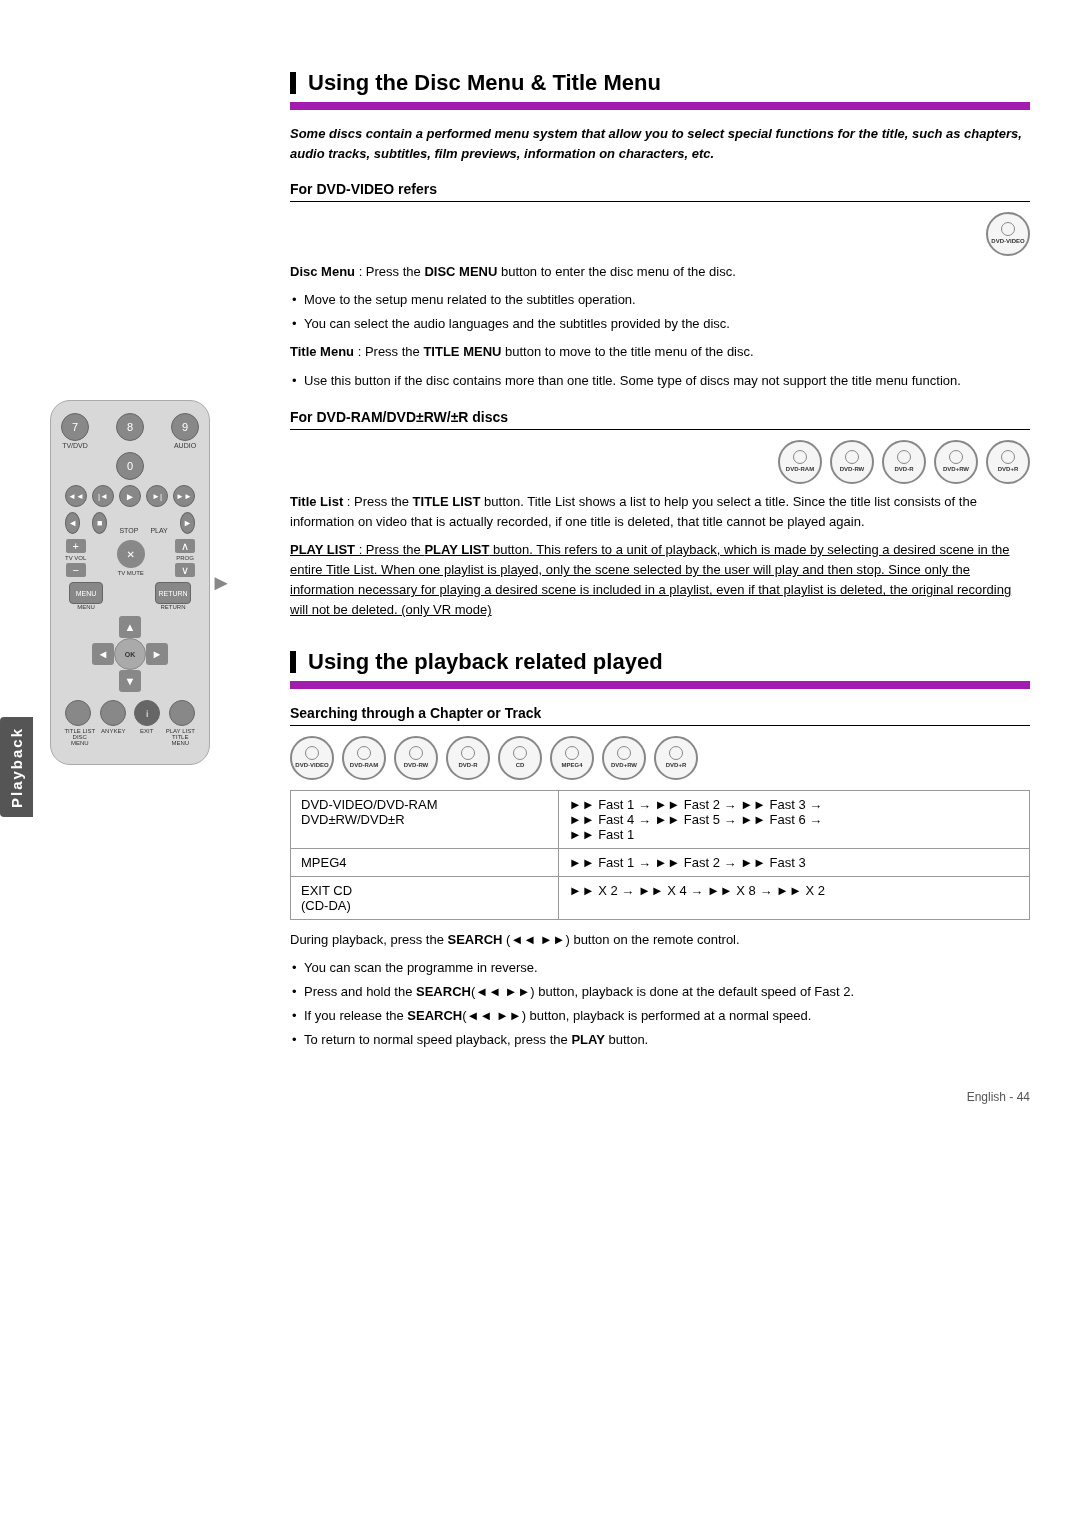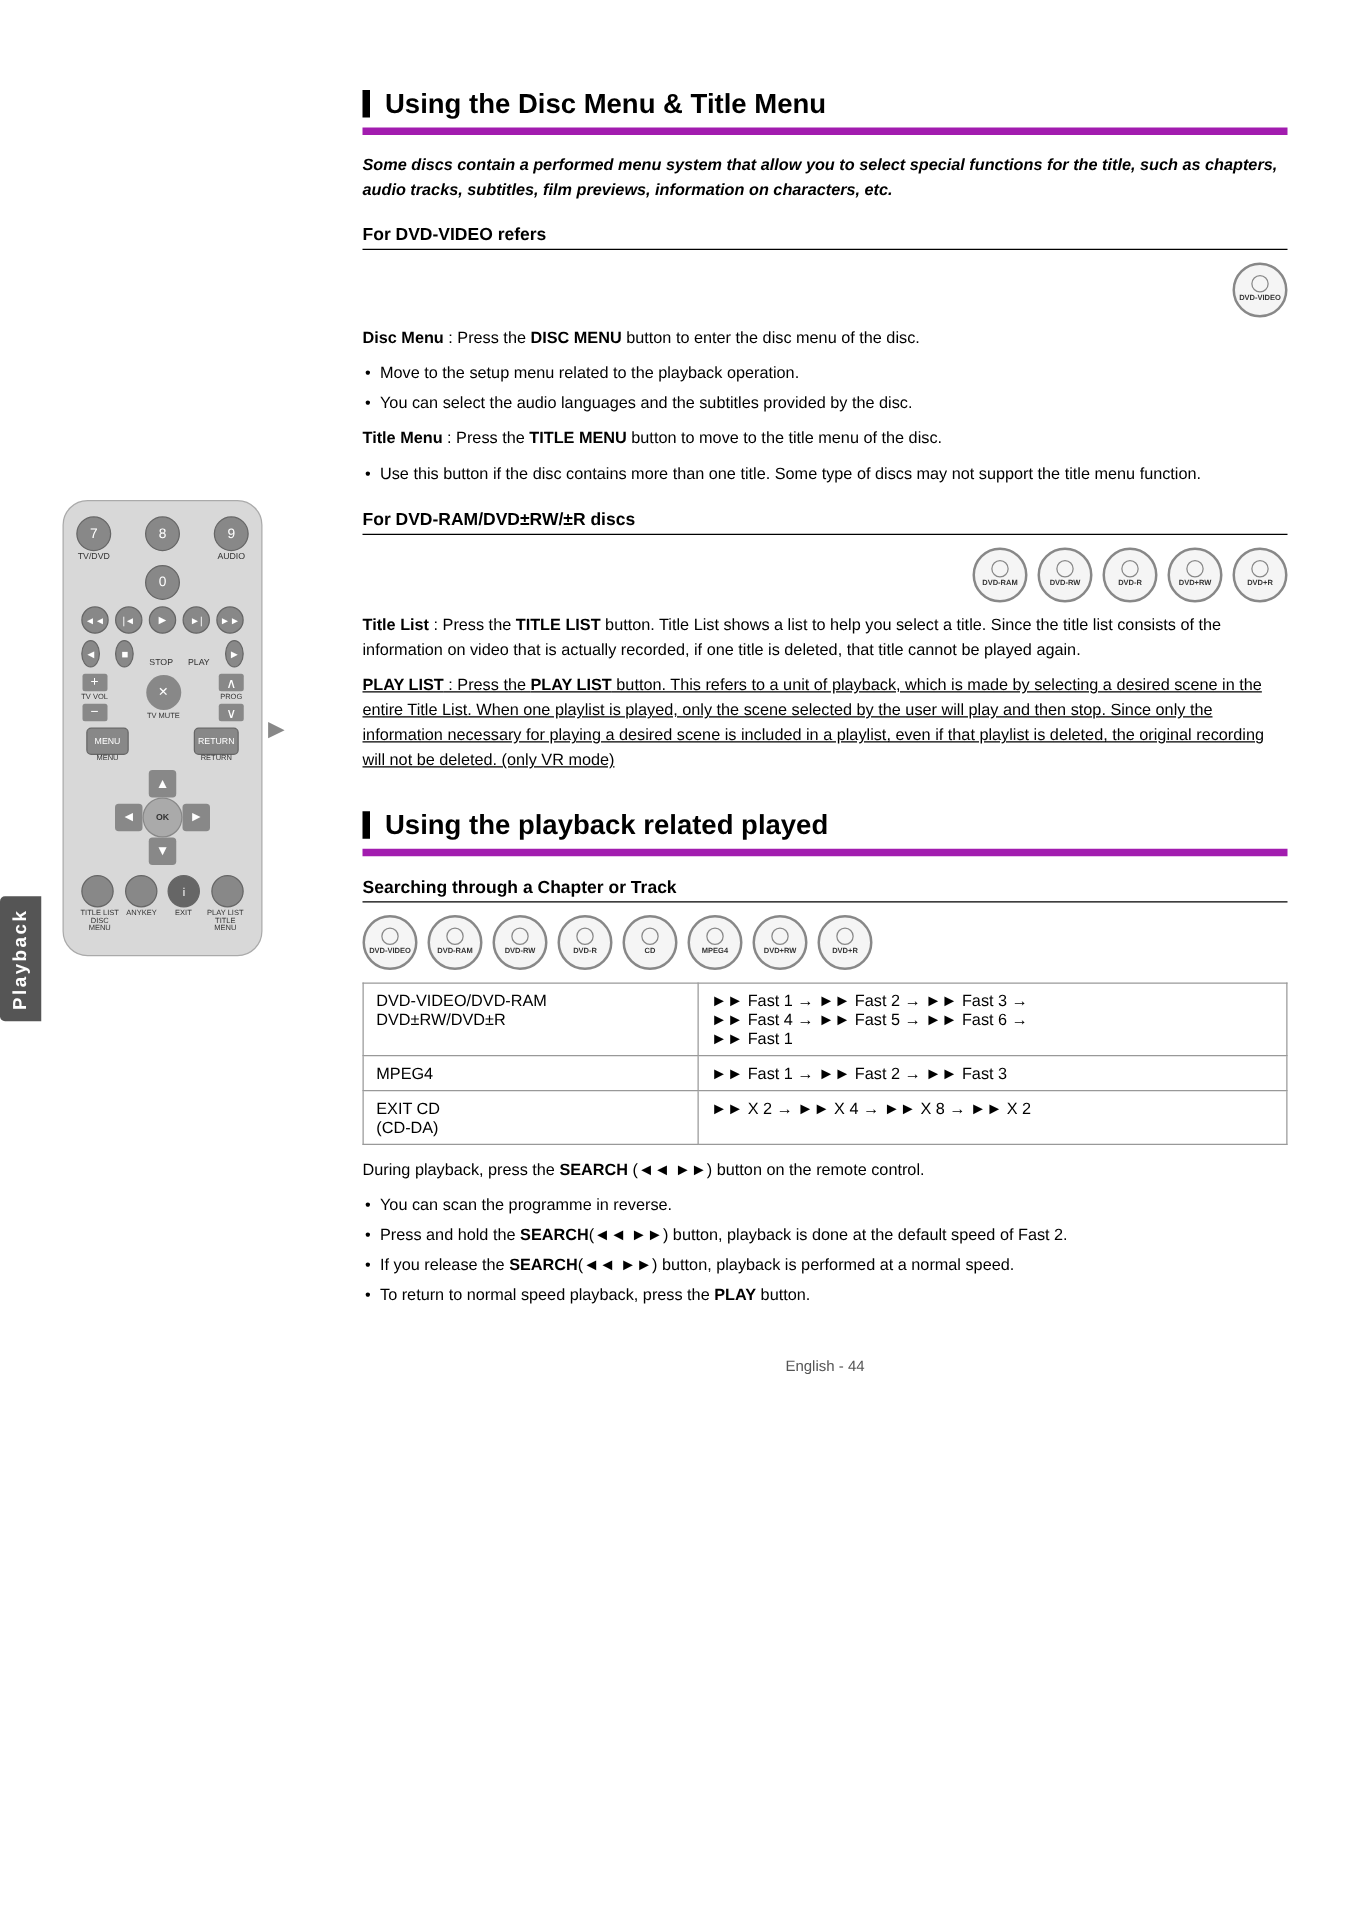--- a/index.html
+++ b/index.html
@@ -172,21 +172,21 @@
       color: #888;
     }
     
     .main-content {
       flex: 1;
       padding: 30px 50px 30px 30px;
     }
     .section-title {
       font-size: 22px;
       font-weight: bold;
-      border-bottom: 6px solid #a21caf;
+      border-bottom: 8px solid #a21caf;
       padding-bottom: 6px;
       margin-bottom: 14px;
       display: flex;
       align-items: center;
       gap: 8px;
     }
     .section-title::before {
       content: '';
       display: inline-block;
       width: 6px;
@@ -425,21 +425,21 @@
     <div style="display:flex; justify-content:flex-end; margin-bottom:6px;">
       <div class="disc-icon">
         <div class="disc-icon-inner"></div>
         <span>DVD-VIDEO</span>
       </div>
     </div>
 
     <p class="body-text">
       <b>Disc Menu</b> : Press the <b>DISC MENU</b> button to enter the disc menu of the disc.
     </p>
-    <p class="bullet-item">Move to the setup menu related to the playback operation.</p>
+    <p class="bullet-item">Move to the setup menu related to the subtitles operation.</p>
     <p class="bullet-item">You can select the audio languages and the subtitles provided by the disc.</p>
 
     <p class="body-text" style="margin-top:8px;">
       <b>Title Menu</b> : Press the <b>TITLE MENU</b> button to move to the title menu of the disc.
     </p>
     <p class="bullet-item">Use this button if the disc contains more than one title. Some type of discs may not support the title menu function.</p>
 
     <div class="sub-heading" style="margin-top:18px;">For DVD-RAM/DVD±RW/±R discs</div>
 
     <div class="disc-icons-row">
@@ -532,16 +532,16 @@
     </table>
 
     <p class="body-text" style="margin-top:10px;">
       During playback, press the <b>SEARCH</b> (◄◄ ►►) button on the remote control.
     </p>
     <p class="bullet-item">You can scan the programme in reverse.</p>
     <p class="bullet-item">Press and hold the <b>SEARCH</b>(◄◄ ►►) button, playback is done at the default speed of Fast 2.</p>
     <p class="bullet-item">If you release the <b>SEARCH</b>(◄◄ ►►) button, playback is performed at a normal speed.</p>
     <p class="bullet-item">To return to normal speed playback, press the <b>PLAY</b> button.</p>
 
-    <div class="footer-text" style="margin-top:40px;">English - 44</div>
+    <div class="footer-text" style="margin-top:40px;text-align:right;">English - 44</div>
 
   </div>
 </div>
 
 </body></html>

